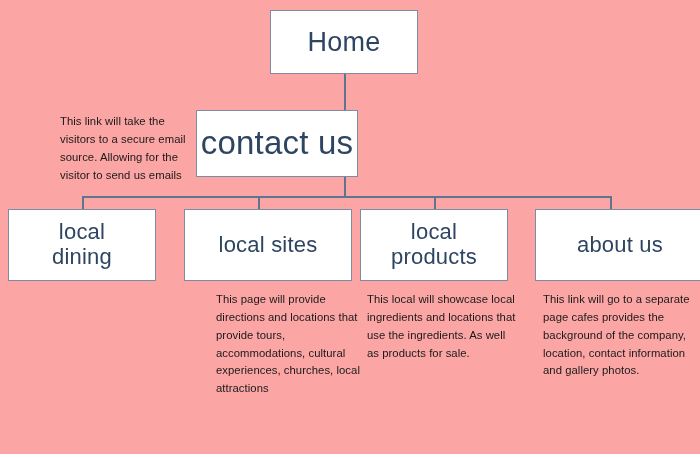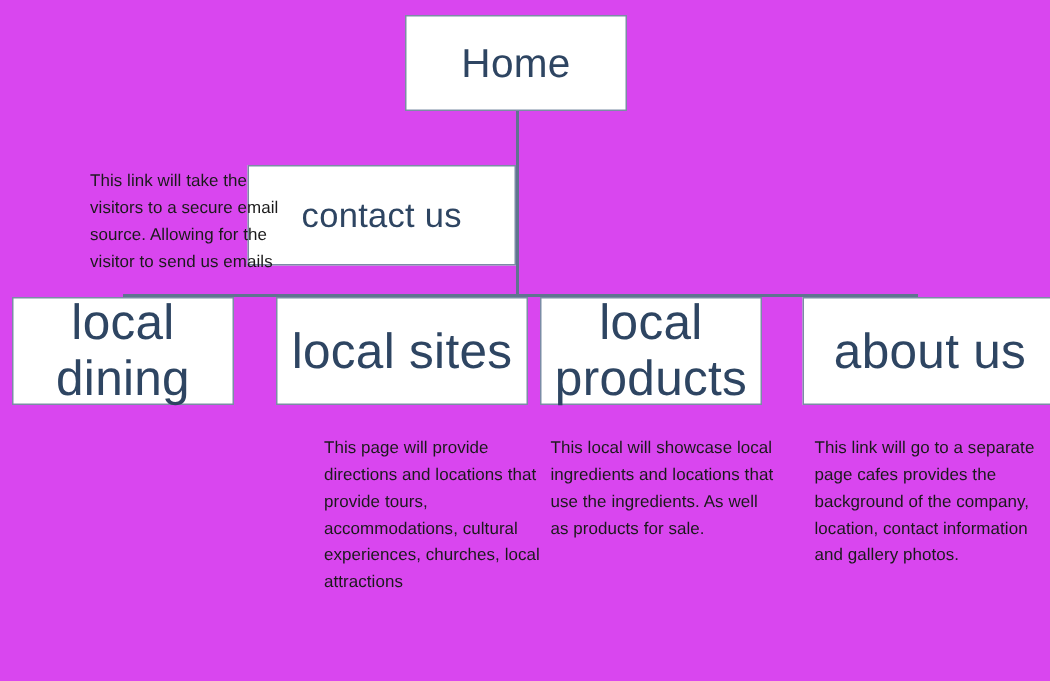--- a/index.html
+++ b/index.html
@@ -8,21 +8,21 @@
     padding: 0;
     background: #ffffff;
   }
   body {
     font-family: "Liberation Sans", sans-serif;
   }
   #canvas {
     position: relative;
     width: 700px;
     height: 454px;
-    background: #d946ef;
+    background: #fca5a5;
     overflow: hidden;
     text-decoration: underline;
   }
 
   
   .node {
     position: absolute;
     box-sizing: border-box;
     border: 1.5px solid #7b8ca5;
     background: #ffffff;
@@ -36,30 +36,30 @@
     white-space: pre-line;
   }
   .node-home {
     left: 270px;
     top: 10px;
     width: 148px;
     height: 64px;
     font-size: 27px;
   }
   .node-contact {
-    left: 165px;
+    left: 196px;
     top: 110px;
-    width: 179px;
+    width: 162px;
     height: 67px;
-    font-size: 23px;
+    font-size: 33px;
   }
   .node-leaf {
-    top: 198px;
+    top: 209px;
     height: 72px;
-    font-size: 33px;
+    font-size: 22px;
   }
   .leaf-0 { left: 8px;   width: 148px; }
   .leaf-1 { left: 184px; width: 168px; }
   .leaf-2 { left: 360px; width: 148px; }
   .leaf-3 { left: 535px; width: 170px; }
 
   
   .line {
     position: absolute;
     background: #5f7490;

